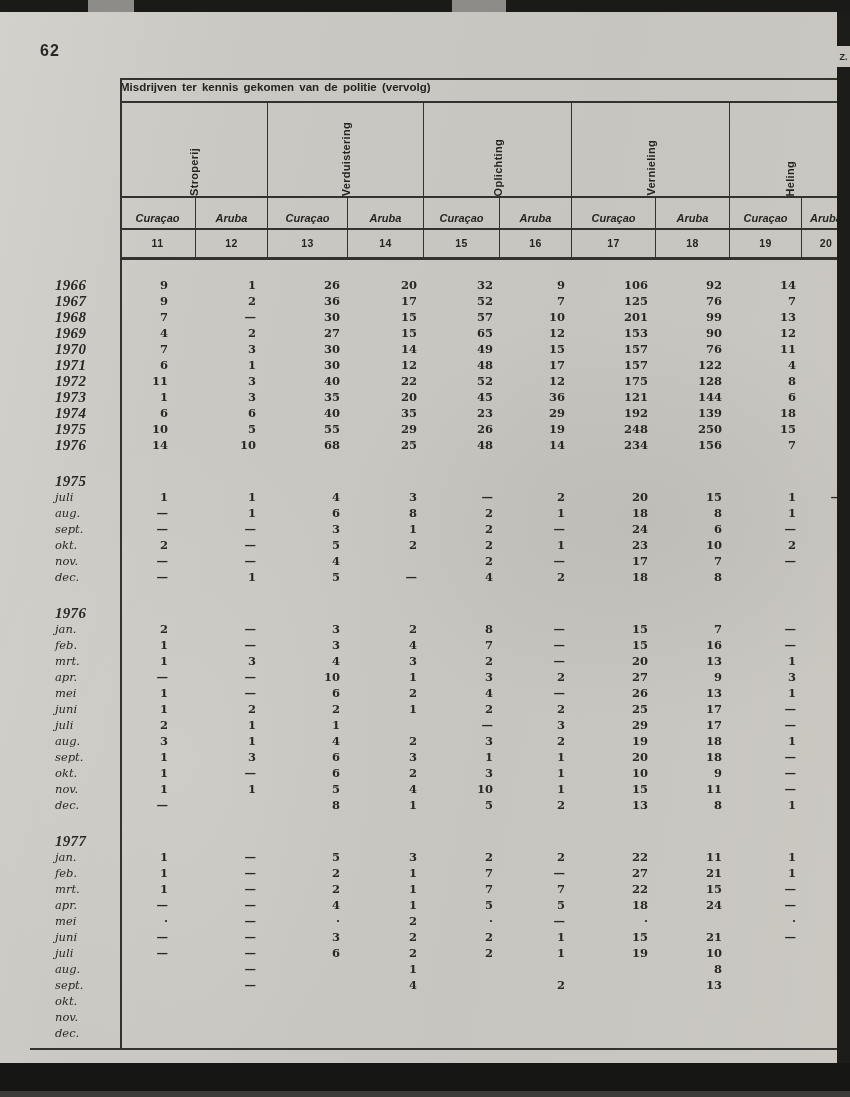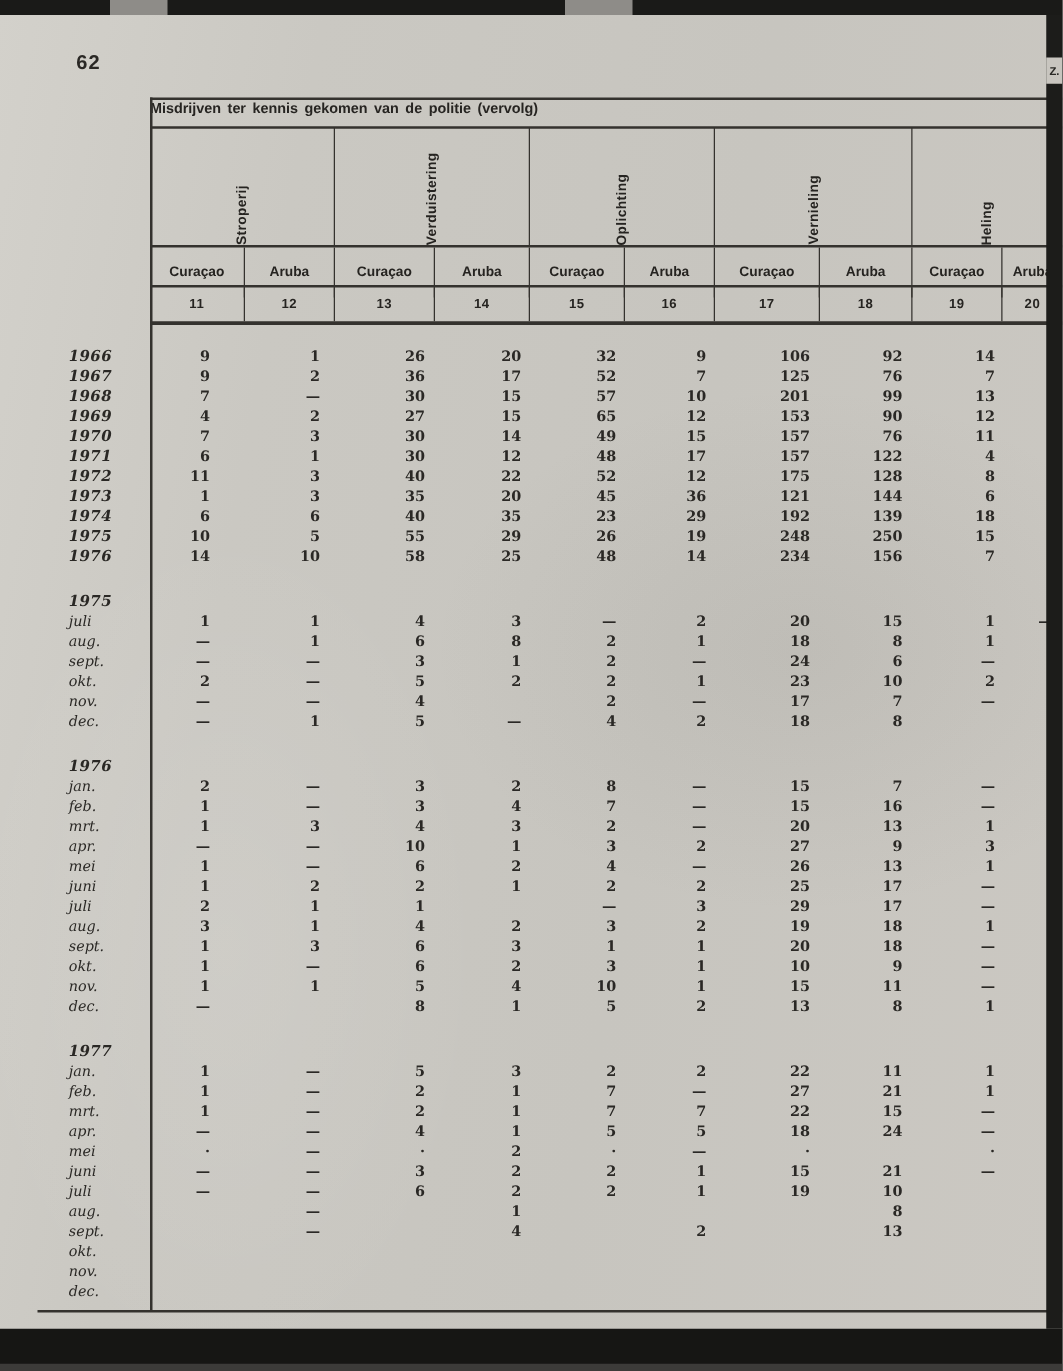--- a/index.html
+++ b/index.html
@@ -12,52 +12,52 @@
   .topbar{position:absolute;top:0;left:0;width:100%;height:12px;background:#1a1a18;z-index:6;}
   .notch{position:absolute;top:0;height:12px;background:#8e8c88;}
   .notch.n1{left:88px;width:46px;}
   .notch.n2{left:452px;width:54px;}
   .bottombar{position:absolute;left:0;bottom:0;width:100%;height:34px;background:#161614;z-index:6;}
   .bottombar .edge{position:absolute;left:0;bottom:0;width:100%;height:6px;background:#3c3b39;}
   .rightband{position:absolute;top:12px;right:0;width:13px;height:1051px;background:#1c1c1a;z-index:5;}
   .edge-chip{position:absolute;top:46px;right:0;width:13px;height:21px;background:#c8c5bf;z-index:7;
     font-family:"Liberation Sans",sans-serif;font-size:9px;font-weight:bold;color:#2a2926;
     display:flex;align-items:center;justify-content:center;}
-  .page-number{position:absolute;top:42px;left:61px;font-family:"Liberation Sans",sans-serif;
+  .page-number{position:absolute;top:42px;left:40px;font-family:"Liberation Sans",sans-serif;
     font-size:16px;font-weight:bold;letter-spacing:1px;color:#2a2825;}
   .header-right{position:absolute;top:45px;left:506px;right:14px;overflow:hidden;white-space:nowrap;
     font-family:"Liberation Sans",sans-serif;font-size:14px;font-weight:bold;word-spacing:8px;
     letter-spacing:0.2px;color:#262421;}
   .rule{position:absolute;background:#34322e;z-index:2;}
   .rule-h{height:1.5px;}
   .vrule{position:absolute;width:1.5px;background:#34322e;z-index:2;}
   .t-title{position:absolute;top:81px;left:120px;right:13px;text-align:left;
     font-family:"Liberation Sans",sans-serif;font-size:11.5px;font-weight:bold;color:#262421;word-spacing:2px;}
   .groups{position:absolute;top:102px;left:120px;right:0;height:94px;display:grid;
     grid-template-columns:148px 156px 148px 158px 1fr;}
   .group{position:relative;display:flex;align-items:flex-end;justify-content:center;
     border-right:1.5px solid #34322e;}
   .group:last-child{border-right:none;}
   .group-label{writing-mode:vertical-rl;transform:rotate(180deg);padding-bottom:7px;
     font-family:"Liberation Sans",sans-serif;font-size:11px;font-weight:bold;color:#262421;
     letter-spacing:0.3px;}
   .hdr-row{position:absolute;left:120px;right:0;display:grid;
     grid-template-columns:76px 72px 80px 76px 76px 72px 84px 74px 72px 1fr;}
-  .regions{top:197.5px;height:40px;}
+  .regions{top:197.5px;height:40px;font-style:italic;}
   .colnums{top:229.5px;height:27px;}
   .hdr-cell{border-right:1px solid #34322e;display:flex;align-items:center;justify-content:center;
     font-family:"Liberation Sans",sans-serif;font-weight:bold;color:#262421;overflow:hidden;}
   .hdr-cell:last-child{border-right:none;}
   .regions .hdr-cell{font-size:11px;}
   .colnums .hdr-cell{font-size:10.5px;letter-spacing:0.5px;}
   .tbody{position:absolute;top:277px;left:40px;width:810px;z-index:1;}
   .row{display:grid;grid-template-columns:80px 76px 72px 80px 76px 76px 72px 84px 74px 72px 48px;
     height:16px;line-height:16px;}
   .row-label{font-style:italic;font-size:11.5px;padding-left:15px;white-space:nowrap;}
-  .year .row-label,.section-label{font-weight:bold;font-size:12px;letter-spacing:0.3px;}
+  .year .row-label,.section-label{font-weight:bold;font-size:15px;letter-spacing:0.3px;font-family:Liberation Serif, serif;}
   .cell{text-align:right;font-weight:bold;font-size:11.5px;white-space:nowrap;overflow:visible;}
   .cell.c1{padding-right:28px}.cell.c2{padding-right:12px}.cell.c3{padding-right:8px}
   .cell.c4{padding-right:7px}.cell.c5{padding-right:7px}.cell.c6{padding-right:7px}
   .cell.c7{padding-right:8px}.cell.c8{padding-right:8px}.cell.c9{padding-right:6px}
   .cell.c10{padding-right:8px}
   .sec-gap{height:20px;}
 </style>
 </head>
 <body>
 
@@ -253,21 +253,21 @@
         <div class="cell c6">19</div>
         <div class="cell c7">248</div>
         <div class="cell c8">250</div>
         <div class="cell c9">15</div>
         <div class="cell c10"></div>
       </div>
       <div class="row year">
         <div class="row-label">1976</div>
         <div class="cell c1">14</div>
         <div class="cell c2">10</div>
-        <div class="cell c3">58</div>
+        <div class="cell c3">68</div>
         <div class="cell c4">25</div>
         <div class="cell c5">48</div>
         <div class="cell c6">14</div>
         <div class="cell c7">234</div>
         <div class="cell c8">156</div>
         <div class="cell c9">7</div>
         <div class="cell c10"></div>
       </div>
       <div class="sec-gap"></div>
       <div class="row">

